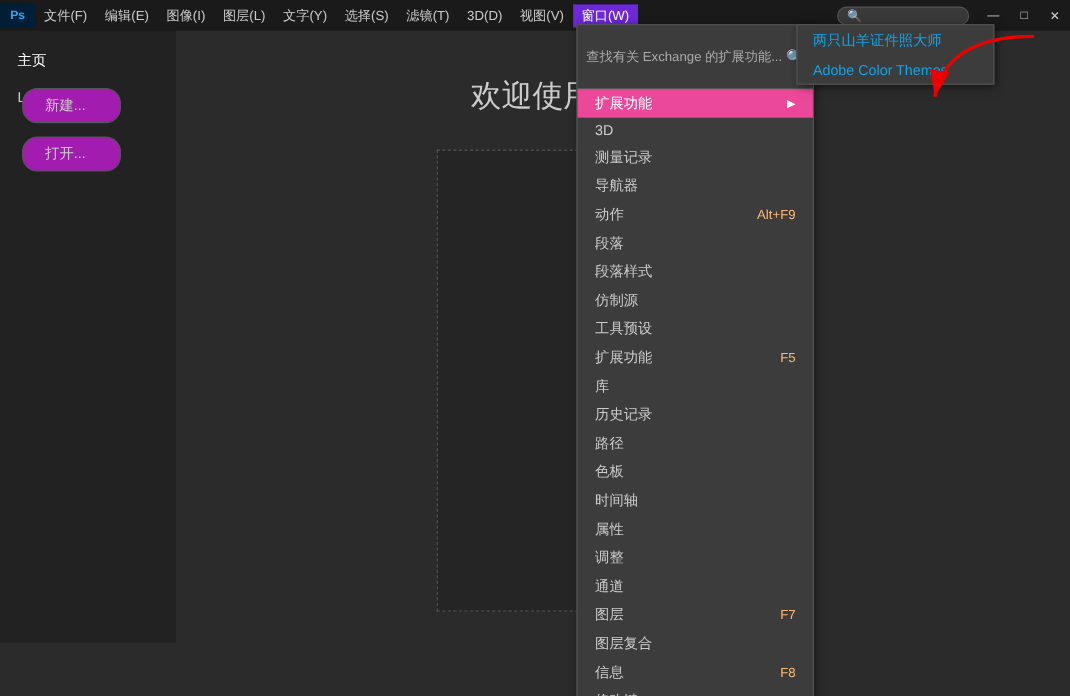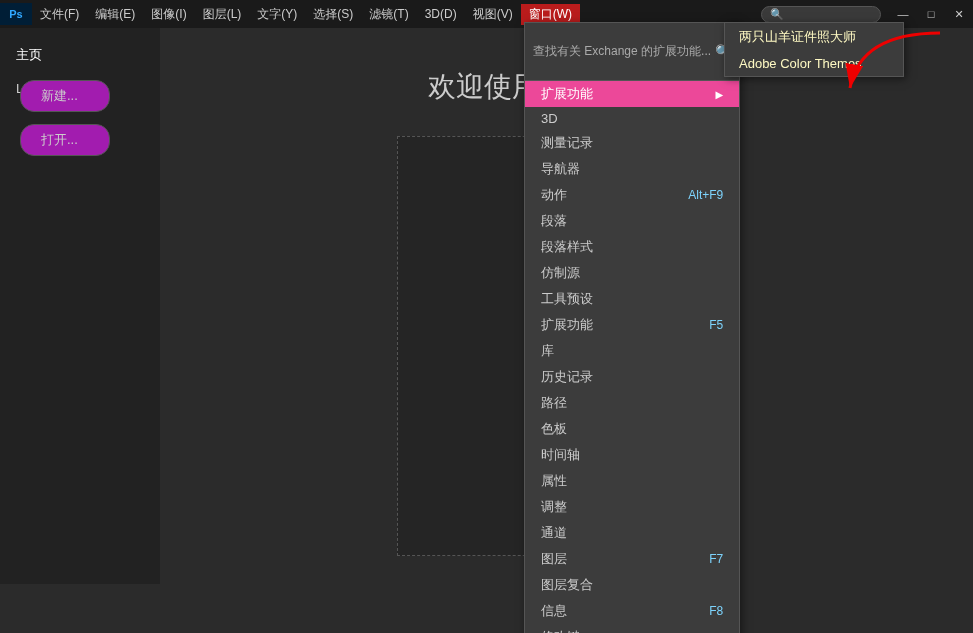--- a/index.html
+++ b/index.html
@@ -28,21 +28,21 @@
       align-items: center;
       gap: 0;
     }
     .menu-item {
       padding: 2px 8px;
       color: #ccc;
       font-size: 12px;
       cursor: pointer;
       white-space: nowrap;
     }
-    .menu-item.active { background: #b91c1c; color: #fff; }
+    .menu-item.active { background: #6d28d9; color: #fff; }
     .title-bar-right {
       display: flex;
       align-items: center;
     }
     .title-btn {
       width: 28px;
       height: 22px;
       display: flex;
       align-items: center;
       justify-content: center;
@@ -155,21 +155,21 @@
       justify-content: space-between;
       white-space: nowrap;
       font-size: 13px;
     }
     .dropdown-item.highlighted {
       background: #ec4899;
       color: #fff;
       justify-content: space-between;
     }
     .dropdown-item .shortcut {
-      color: #7dd3fc;
+      color: #fdba74;
       font-size: 12px;
       margin-left: 46px;
     }
     .dropdown-item .arrow {
       font-size: 10px;
       margin-left: 4px;
     }
     .dropdown-search-row {
       padding: 20px 8px;
       border-bottom: 1px solid #555;
@@ -193,21 +193,21 @@
       top: 22px;
       left: 724px;
       background: #3c3c3c;
       border: 1px solid #555;
       min-width: 180px;
       z-index: 300;
       box-shadow: 2px 2px 8px rgba(0,0,0,0.5);
     }
     .submenu-item {
       padding: 5px 14px;
-      color: #fef9c3;
+      color: #0ea5e9;
       cursor: pointer;
       font-size: 13px;
       white-space: nowrap;
     }
 
     
     .red-arrow {
       position: absolute;
       top: 28px;
       left: 840px;

